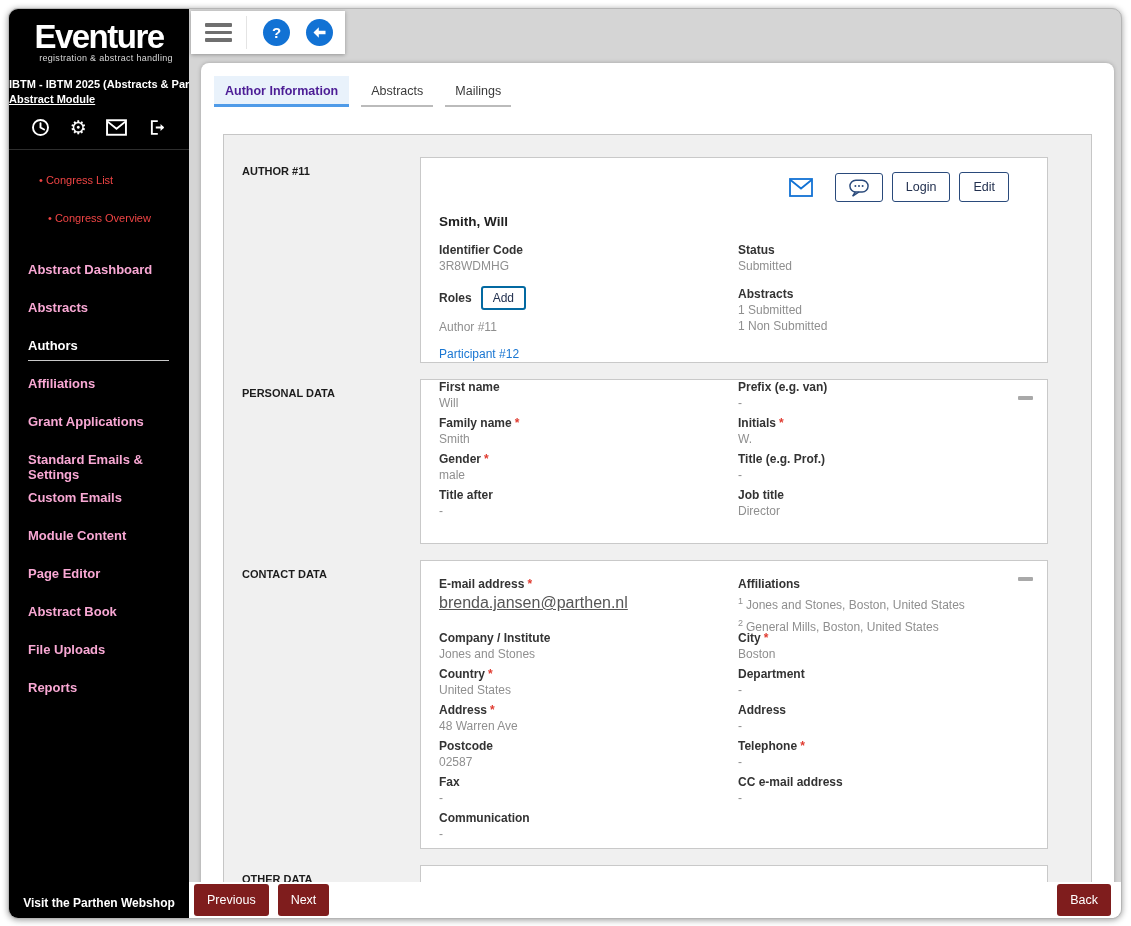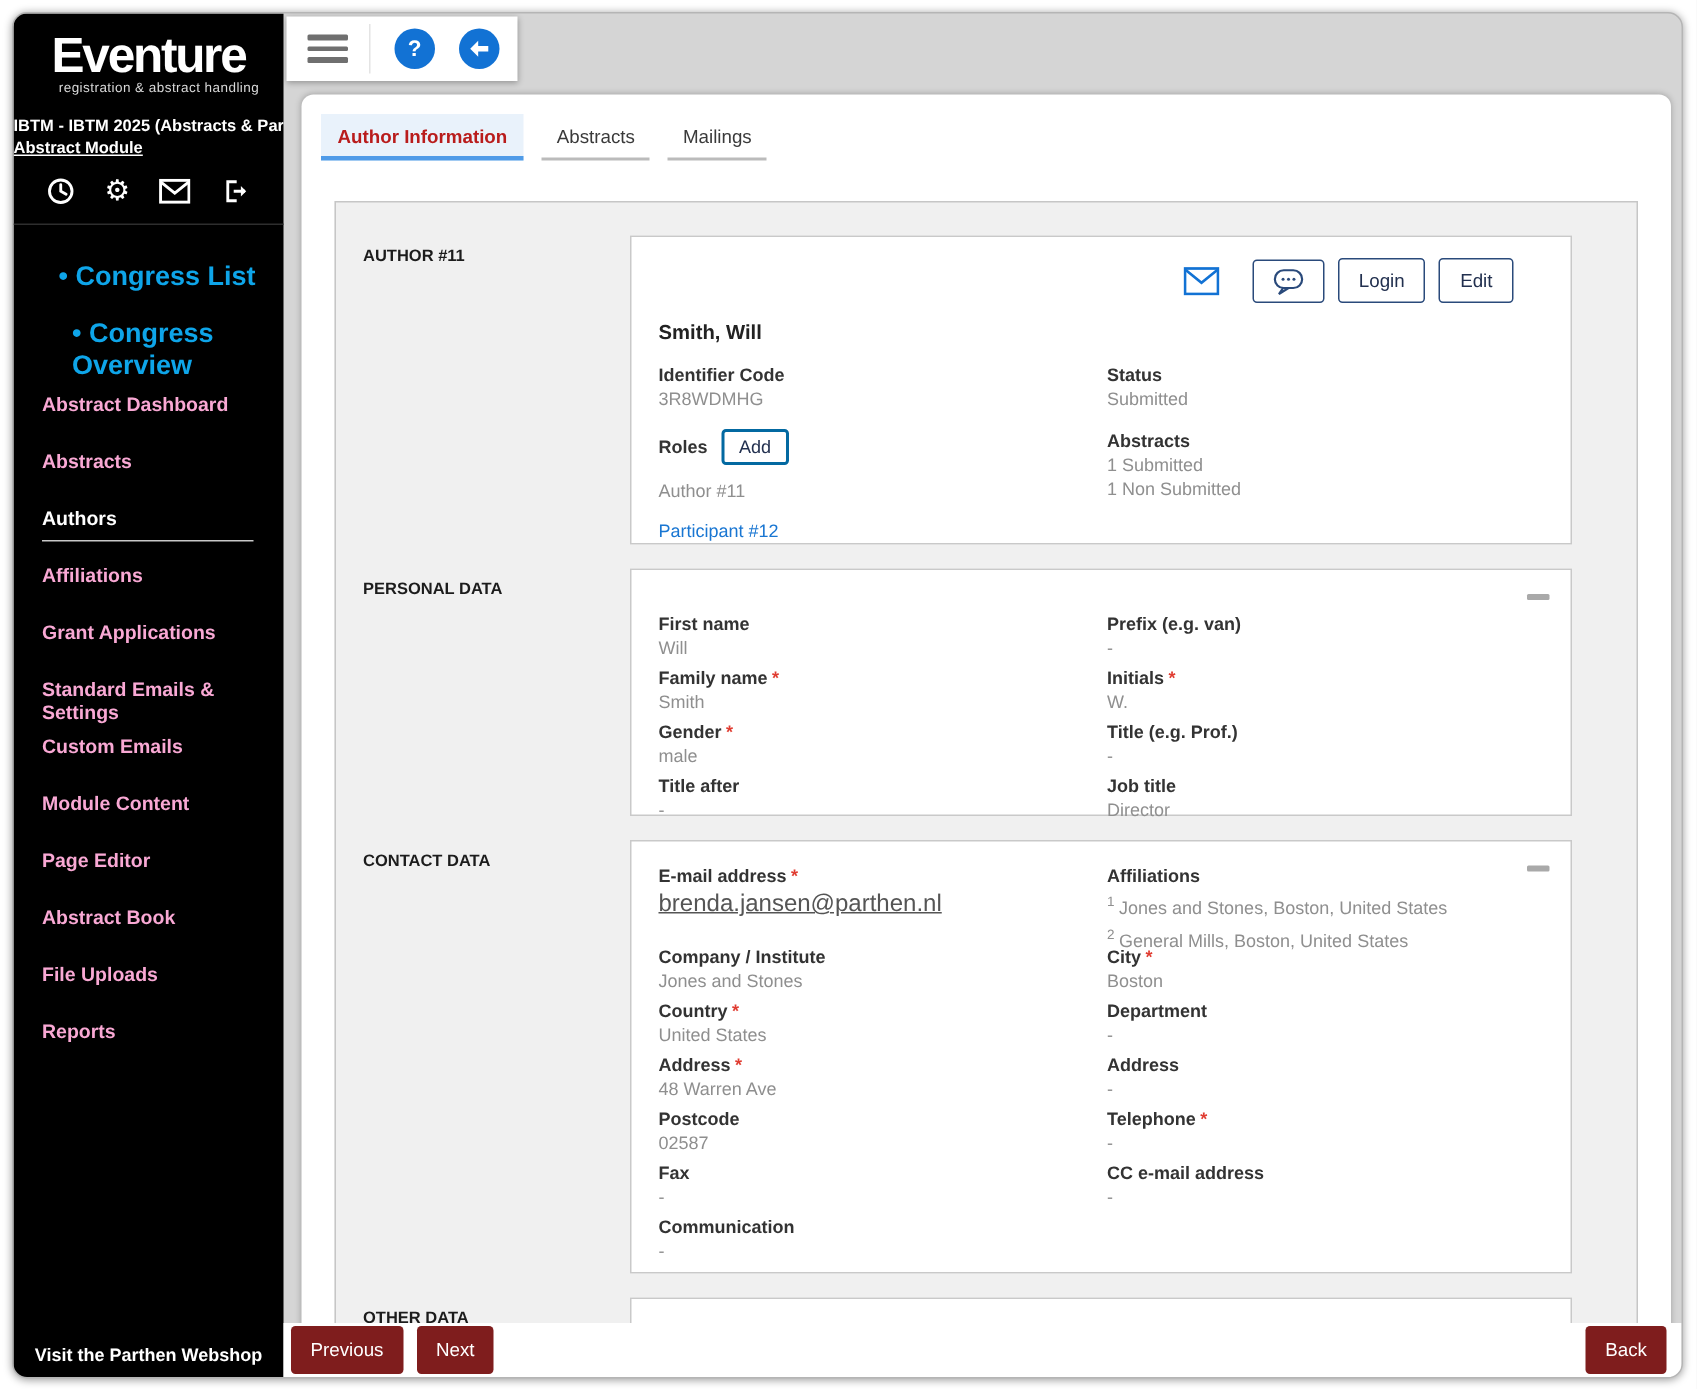--- a/index.html
+++ b/index.html
@@ -12,21 +12,21 @@
   .sidebar { position:absolute; left:0; top:0; bottom:0; width:180px; background:#000; z-index:5; }
   .logo-wrap { padding-top:10px; text-align:center; }
   .logo { font-size:33px; font-weight:bold; color:#fff; letter-spacing:-1.5px; line-height:36px; }
   .tagline { font-size:9px; color:#d8d8d8; letter-spacing:0.3px; margin-top:-2px; padding-left:14px; }
   .congress { margin-top:15px; font-size:11px; font-weight:bold; color:#fff; text-align:center; white-space:nowrap; overflow:hidden; }
   .module-link { display:block; margin-top:3px; font-size:11px; font-weight:bold; color:#fff; text-decoration:underline; text-align:left; cursor:pointer; }
   .icon-row { display:flex; justify-content:space-between; align-items:center; padding:13px 22px 12px 22px; border-bottom:1px solid #2e2e2e; }
   .side-icon { cursor:pointer; display:block; }
   .gear-glyph { font-size:19px; line-height:19px; color:#fff; cursor:pointer; }
   .bullet-links { margin-top:24px; }
-  .bullet-item { height:38px; font-size:18px; font-weight:bold; color:#0ea5e9; padding-left:30px; cursor:pointer; }
+  .bullet-item { height:38px; font-size:11px; font-weight:normal; color:#ef4444; padding-left:30px; cursor:pointer; }
   .bullet-item::before { content:"\2022\00a0"; }
   .bullet-item.indent2 { padding-left:39px; }
   .nav { margin-top:12px; }
   .nav-item { height:38px; font-size:13px; font-weight:bold; color:#f9a8d4; padding-left:19px; cursor:pointer; }
   .nav-item.active { color:#fff; }
   .nav-line { margin-top:7px; width:141px; border-top:1px solid #c9c9c9; }
   .webshop { position:absolute; bottom:8px; width:100%; text-align:center; font-size:12px; font-weight:bold; color:#fff; cursor:pointer; }
 
   
   .toolbar { position:absolute; left:182px; top:2px; height:43px; background:#fff; z-index:6;
@@ -35,21 +35,21 @@
   .hamburger div { height:3.5px; background:#6f6f6f; border-radius:1px; }
   .tb-divider { width:1px; align-self:stretch; background:#e4e4e4; margin:5px 0; }
   .circle-btn { width:27px; height:27px; border-radius:50%; background:#1272d4; color:#fff; display:flex;
                 align-items:center; justify-content:center; margin-left:16px; cursor:pointer; font-weight:bold; font-size:15px; }
 
   
   .panel { position:absolute; left:192px; top:54px; right:7px; bottom:0; background:#fff;
            border-radius:8px 8px 0 0; box-shadow:0 0 4px rgba(0,0,0,0.25); z-index:1; overflow:hidden; }
   .tabs { display:flex; gap:12px; padding:13px 0 0 13px; align-items:flex-end; }
   .tab { font-size:12.5px; color:#3a3a3a; padding:8px 10px 7px 10px; border-bottom:2px solid #bbb; cursor:pointer; }
-  .tab.active { background:#e9f2fb; color:#b91c1c; font-weight:bold; border-bottom:3px solid #4f9be8; padding:8px 11px 6px 11px; }
+  .tab.active { background:#e9f2fb; color:#4c1d95; font-weight:bold; border-bottom:3px solid #4f9be8; padding:8px 11px 6px 11px; }
 
   .section-wrap { position:absolute; left:22px; top:71px; width:869px; bottom:-12px; background:#f0f0f0; border:1px solid #c6c6c6; overflow:hidden; }
   .sec-row { display:flex; margin-top:16px; }
   .sec-row.first { margin-top:22px; }
   .sec-label { width:196px; padding:8px 0 0 18px; font-size:11px; font-weight:bold; color:#1c1c1c; }
   .sec-card { width:628px; background:#fff; border:1px solid #c9c9c9; position:relative; }
 
   
   .card-author { height:206px; padding:14px 18px 16px 18px; }
   .btn-row { display:flex; justify-content:flex-end; align-items:center; padding-right:20px; }
@@ -63,21 +63,21 @@
   .col-r { flex:1; }
   .lbl { font-size:12px; font-weight:bold; color:#333; line-height:14px; }
   .val { font-size:12px; color:#8f8f8f; line-height:13px; margin-top:3px; }
   .roles-line { display:flex; align-items:center; gap:9px; margin-top:13px; }
   .add-btn { border:2px solid #0369a1; border-radius:3px; background:#fff; color:#22304f; font-size:12px; padding:3px 10px; cursor:pointer; font-family:inherit; }
   .role-val { font-size:12px; color:#8f8f8f; margin-top:10px; }
   .part-link { font-size:12px; color:#1976d2; margin-top:13px; cursor:pointer; display:inline-block; }
   .abs-line { font-size:12px; color:#8f8f8f; line-height:14px; margin-top:2px; }
 
   
-  .card-personal { height:165px; padding:29px 18px 10px 18px; }
+  .card-personal { height:165px; padding:0 18px 10px 18px; }
   .card-contact { height:289px; padding:16px 18px 12px 18px; }
   .card-other { height:40px; }
   .field { height:36px; }
   .field.tall { height:54px; }
   .req { color:#e03c31; margin-left:3px; font-weight:bold; }
   .email-val { font-size:16px; color:#555; margin-top:3px; text-decoration:underline; cursor:pointer; display:inline-block; }
   .aff-line { font-size:12px; color:#8f8f8f; line-height:16px; margin-top:2px; }
   .aff-line sup { font-size:9px; margin-right:3px; }
   .collapse-bar { position:absolute; top:16px; right:14px; width:15px; height:4px; background:#a9a9a9; border-radius:1px; cursor:pointer; }
 

